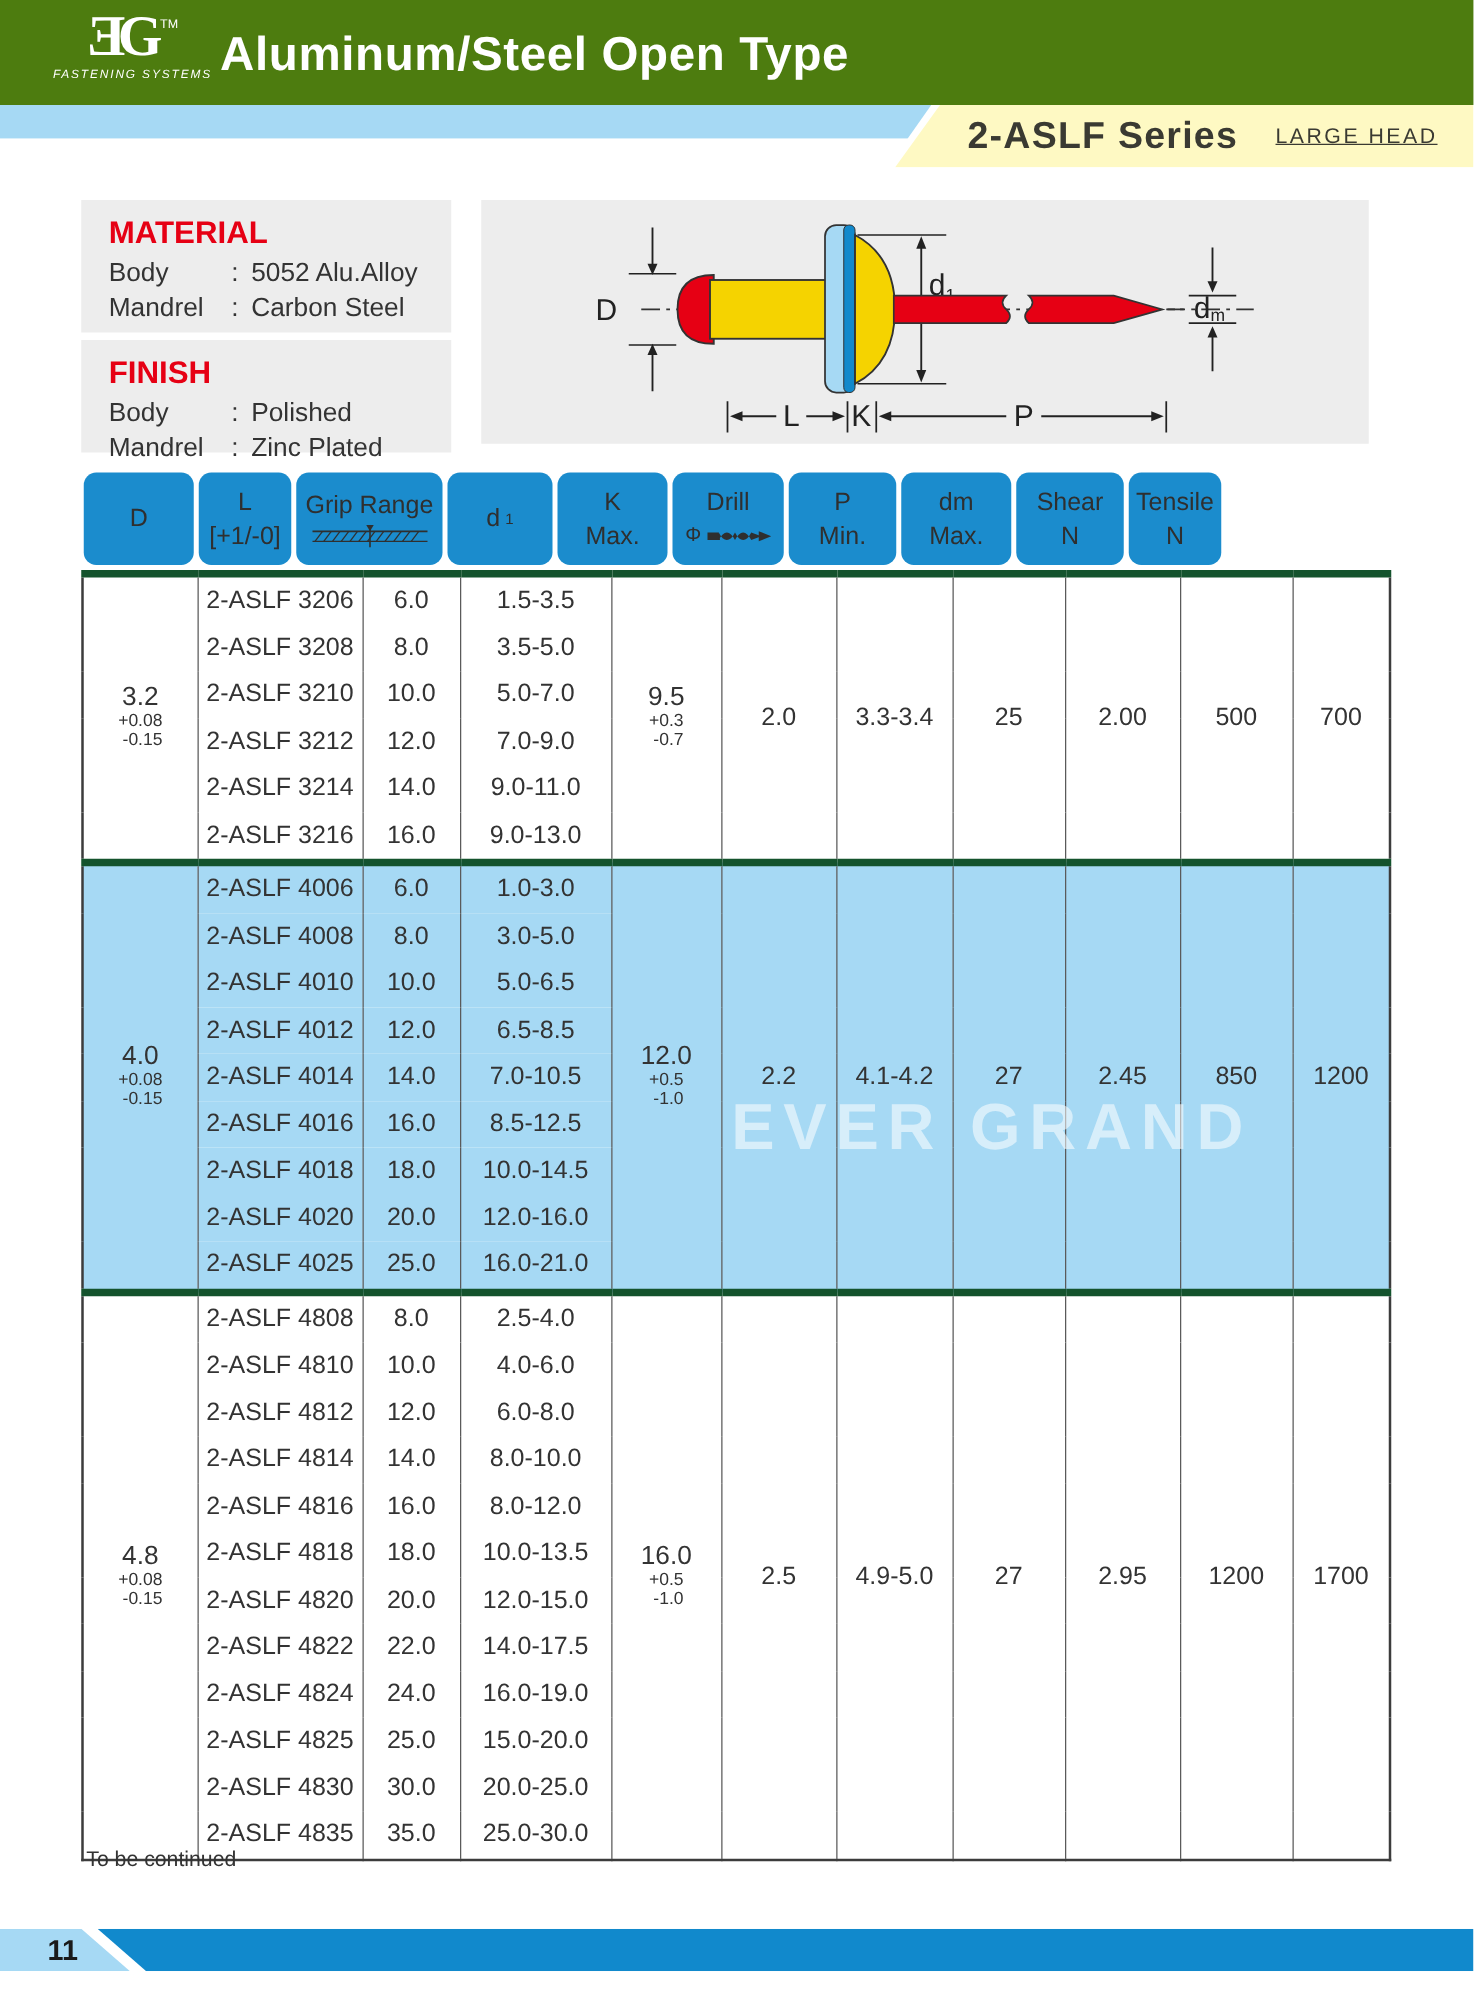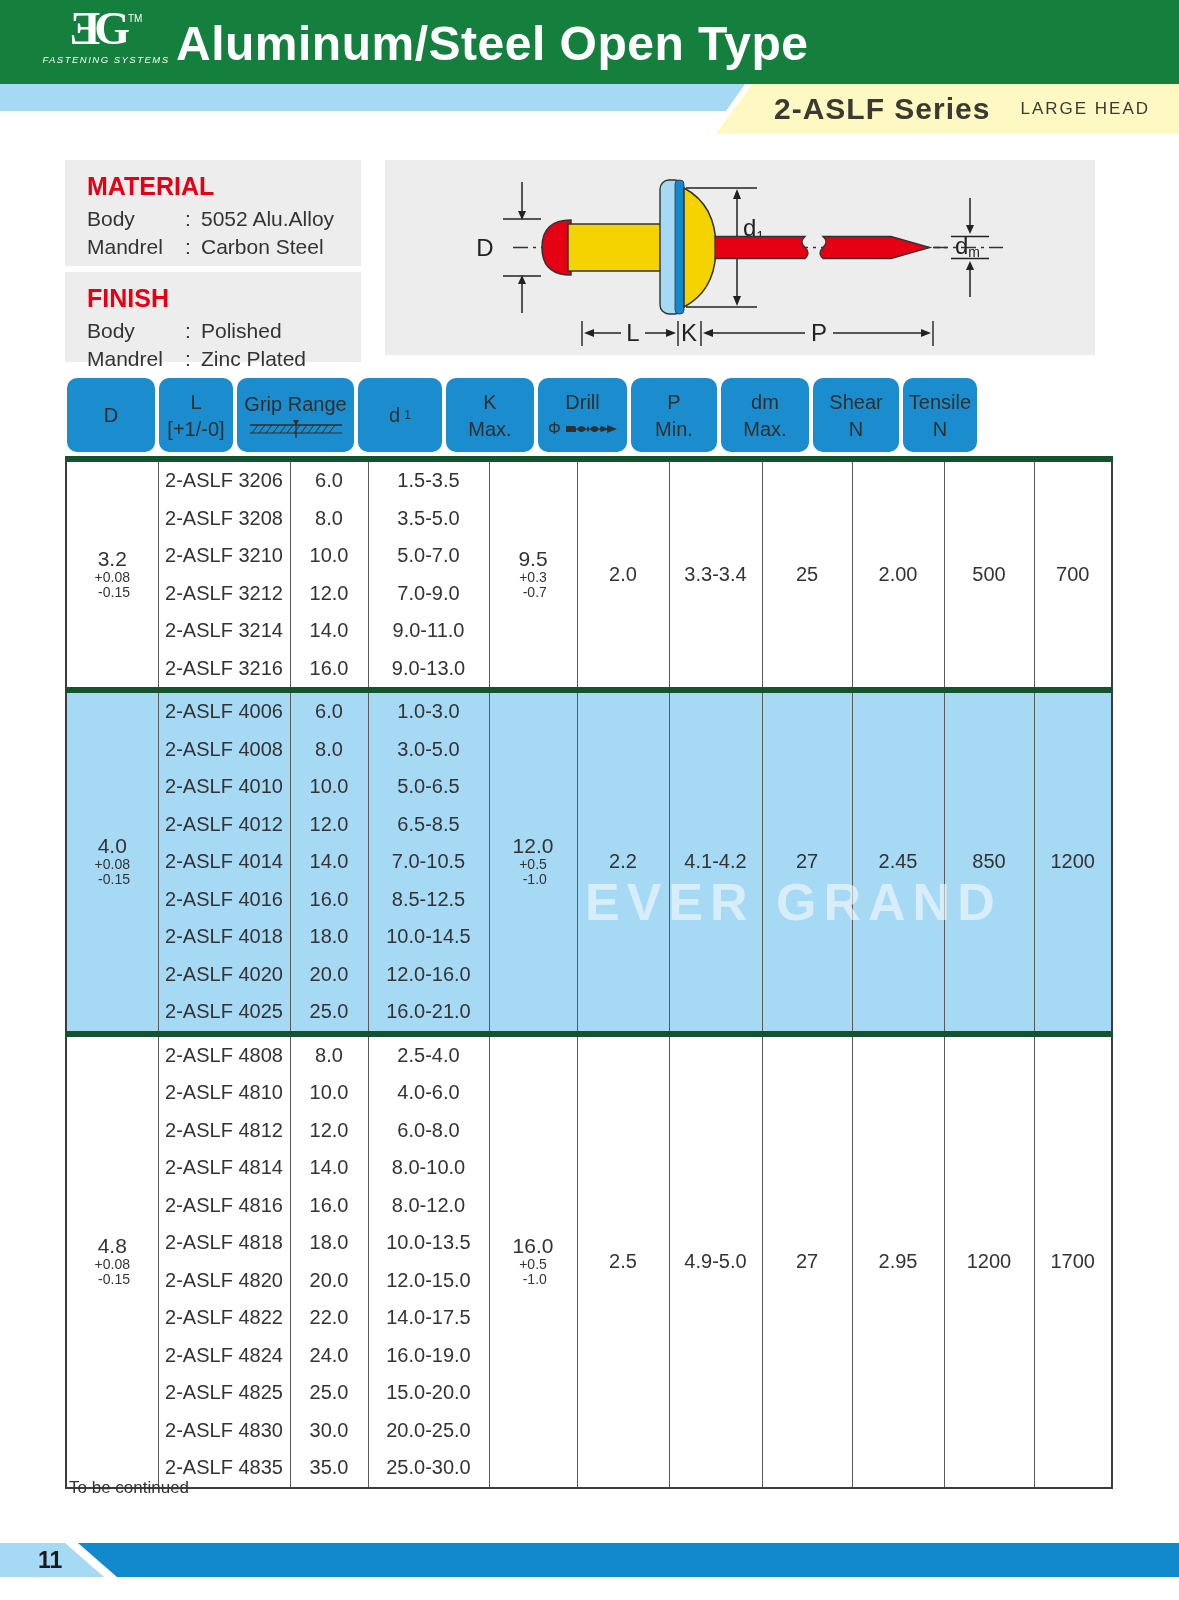--- a/index.html
+++ b/index.html
@@ -1,35 +1,35 @@
 <!DOCTYPE html>
 <html><head>
 <meta charset="utf-8">
 <style>
   html,body{margin:0;padding:0;background:#fff;}
   .page{position:relative;width:1179px;height:1600px;background:#fff;overflow:hidden;
         font-family:"Liberation Sans", sans-serif;color:#333;}
 
   
-  .topbar{position:absolute;left:0;top:0;width:1179px;height:84px;background:#15803d;}
+  .topbar{position:absolute;left:0;top:0;width:1179px;height:84px;background:#4d7c0f;}
   .logo{position:absolute;left:36px;top:6px;width:140px;height:74px;color:#fff;text-align:center;}
   .logo-mark{font-family:"Liberation Serif", serif;font-size:46px;font-weight:bold;letter-spacing:-6px;line-height:46px;}
   .logo-tm{font-size:10px;vertical-align:22px;letter-spacing:0;margin-left:4px;}
   .logo-sub{font-size:9.5px;letter-spacing:1.5px;margin-top:2px;white-space:nowrap;font-style:italic;}
   .main-title{position:absolute;left:176px;top:0;height:84px;line-height:88px;margin:0;
-              color:#fff;font-size:48px;font-weight:bold;letter-spacing:.5px;}
+              color:#fff;font-size:38px;font-weight:bold;letter-spacing:.5px;}
 
   
   .strip{position:absolute;left:0;top:84px;width:756px;height:27px;background:#a6d9f4;
          clip-path:polygon(0 0,745px 0,726px 100%,0 100%);}
   .yellow-banner{position:absolute;left:700px;top:84px;width:479px;height:50px;background:#fef9c3;
          clip-path:polygon(52px 0,100% 0,100% 100%,16px 100%);
          display:flex;align-items:center;}
   .series{margin-left:74px;font-size:30px;font-weight:bold;color:#3a3a32;letter-spacing:1px;}
-  .head-type{margin-left:30px;font-size:17px;color:#3a3a32;letter-spacing:2px;}
+  .head-type{margin-left:30px;font-size:17px;color:#3a3a32;letter-spacing:2px;text-decoration:underline;}
 
   
   .info-box{position:absolute;left:65px;width:296px;background:#ededed;padding:10px 0 12px 22px;box-sizing:border-box;}
   .info-box.material{top:160px;height:106px;}
   .info-box.finish{top:272px;height:90px;}
   .info-title{color:#e60014;font-size:25px;font-weight:bold;margin:2px 0 4px 0;}
   .info-row{display:flex;font-size:21px;line-height:28px;color:#333;}
   .info-label{width:88px;}
   .info-sep{width:26px;text-align:center;}
 

